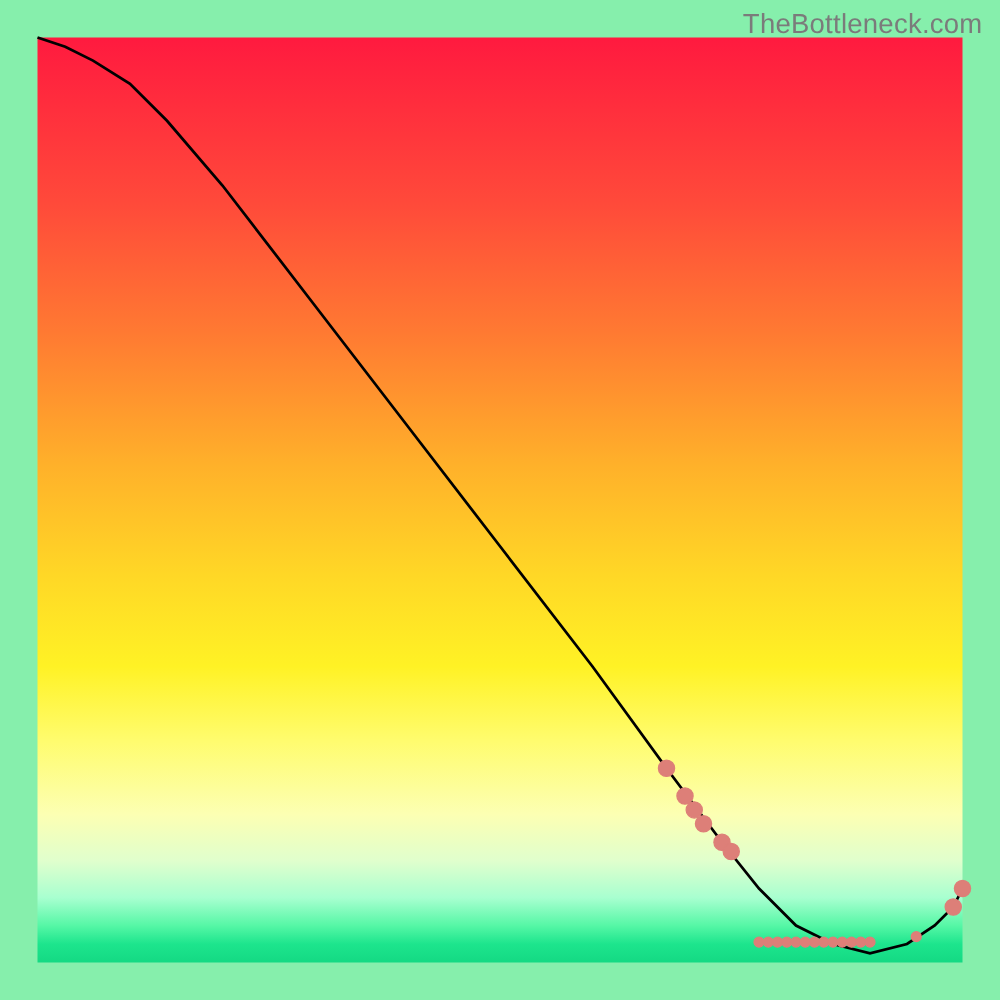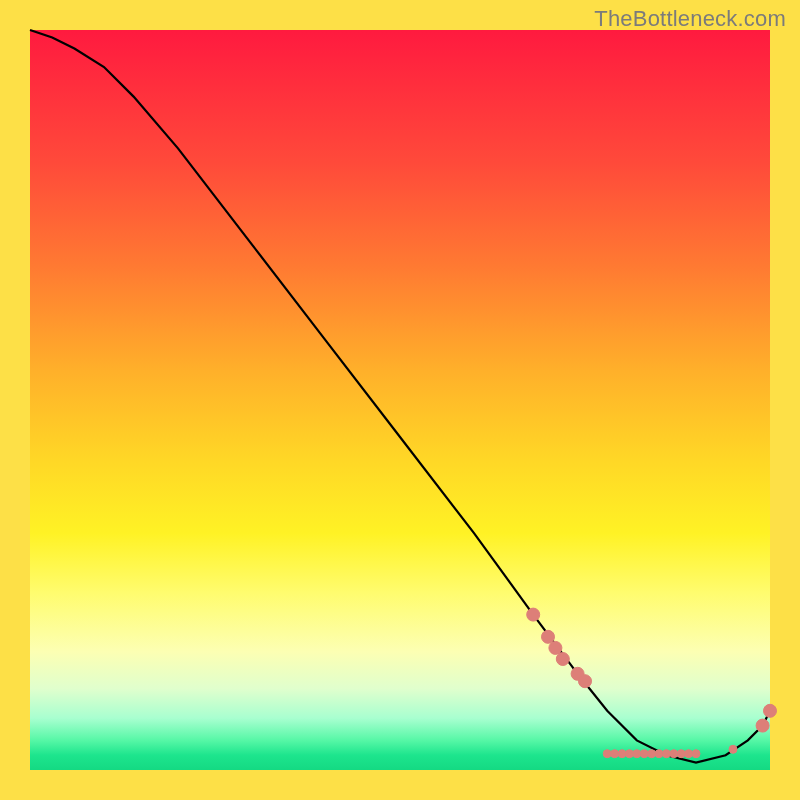--- a/index.html
+++ b/index.html
@@ -7,21 +7,21 @@
     padding: 0;
     width: 800px;
     height: 800px;
     background: #000;
     font-family: Arial, Helvetica, sans-serif;
   }
   .stage {
     position: relative;
     width: 800px;
     height: 800px;
-    background: #fde047;
+    background: #86efac;
   }
   .watermark {
     position: absolute;
     top: 6px;
     right: 14px;
     color: #7b7b7b;
     font-size: 22px;
     letter-spacing: 0.2px;
     font-family: Arial, Helvetica, sans-serif;
   }

